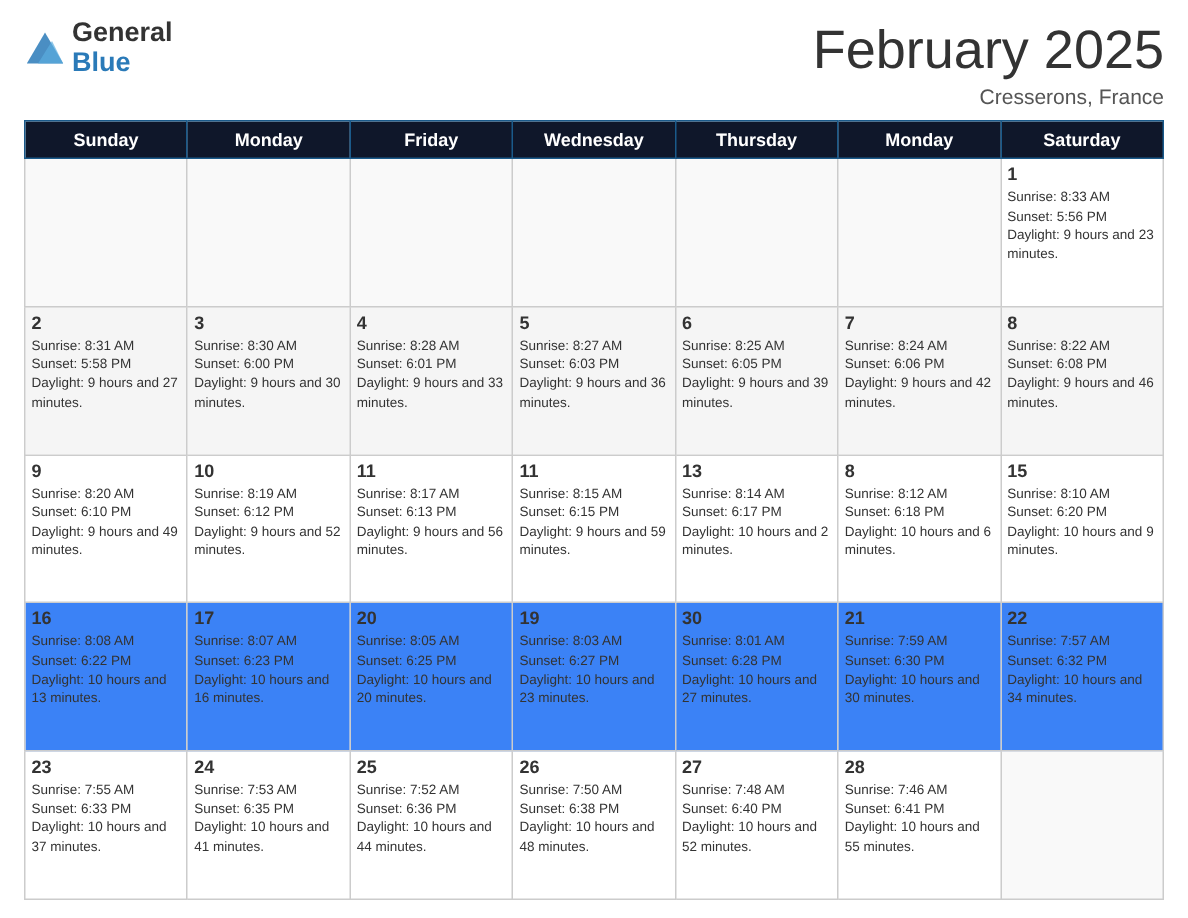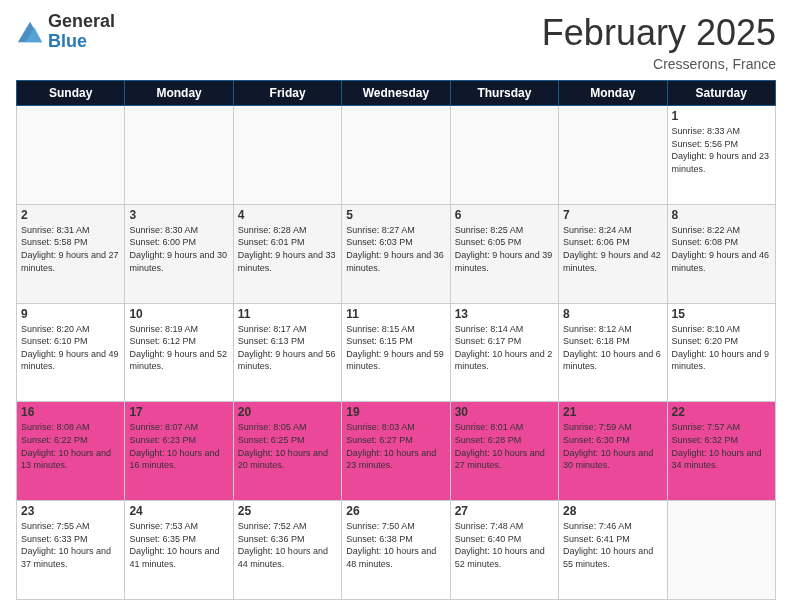--- a/index.html
+++ b/index.html
@@ -198,21 +198,21 @@
           </td>
           <td>
             <span class="day-num">8</span>
             <div class="day-info">Sunrise: 8:12 AM<br>Sunset: 6:18 PM<br>Daylight: 10 hours and 6 minutes.</div>
           </td>
           <td>
             <span class="day-num">15</span>
             <div class="day-info">Sunrise: 8:10 AM<br>Sunset: 6:20 PM<br>Daylight: 10 hours and 9 minutes.</div>
           </td>
         </tr>
-        <tr style="background: #ec4899; padding-left: 33px;">
+        <tr style="background: #3b82f6; padding-left: 33px;">
           <td>
             <span class="day-num">16</span>
             <div class="day-info">Sunrise: 8:08 AM<br>Sunset: 6:22 PM<br>Daylight: 10 hours and 13 minutes.</div>
           </td>
           <td>
             <span class="day-num">17</span>
             <div class="day-info">Sunrise: 8:07 AM<br>Sunset: 6:23 PM<br>Daylight: 10 hours and 16 minutes.</div>
           </td>
           <td>
             <span class="day-num">20</span>

